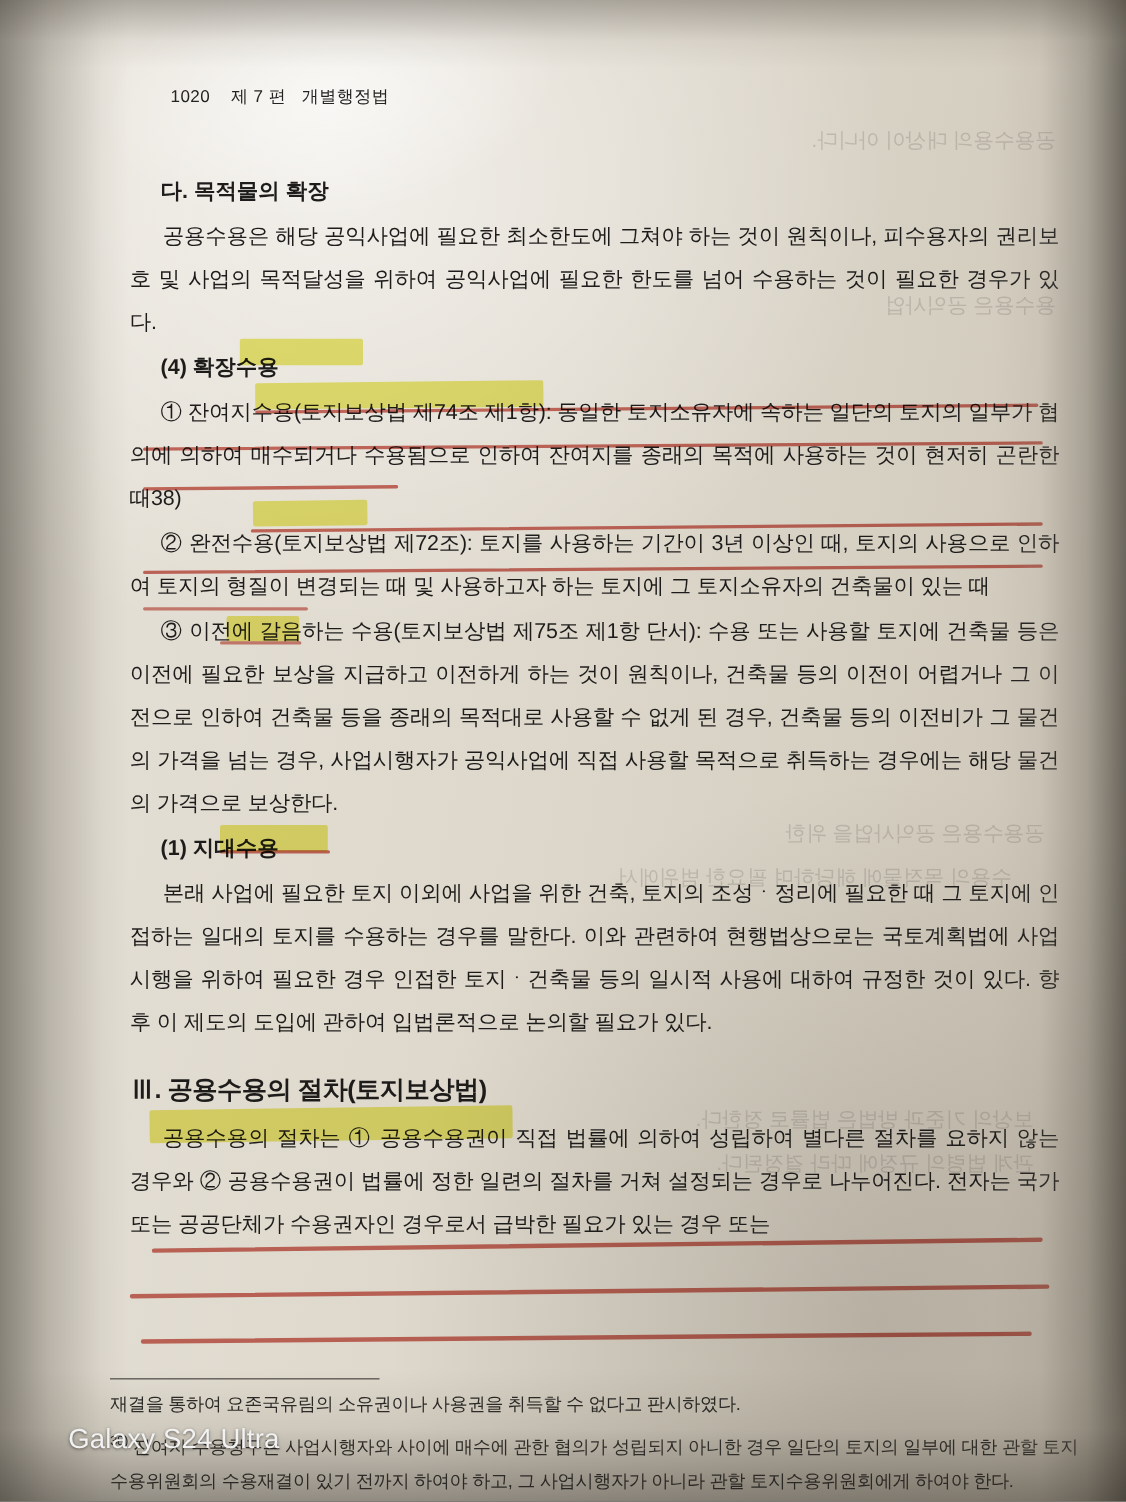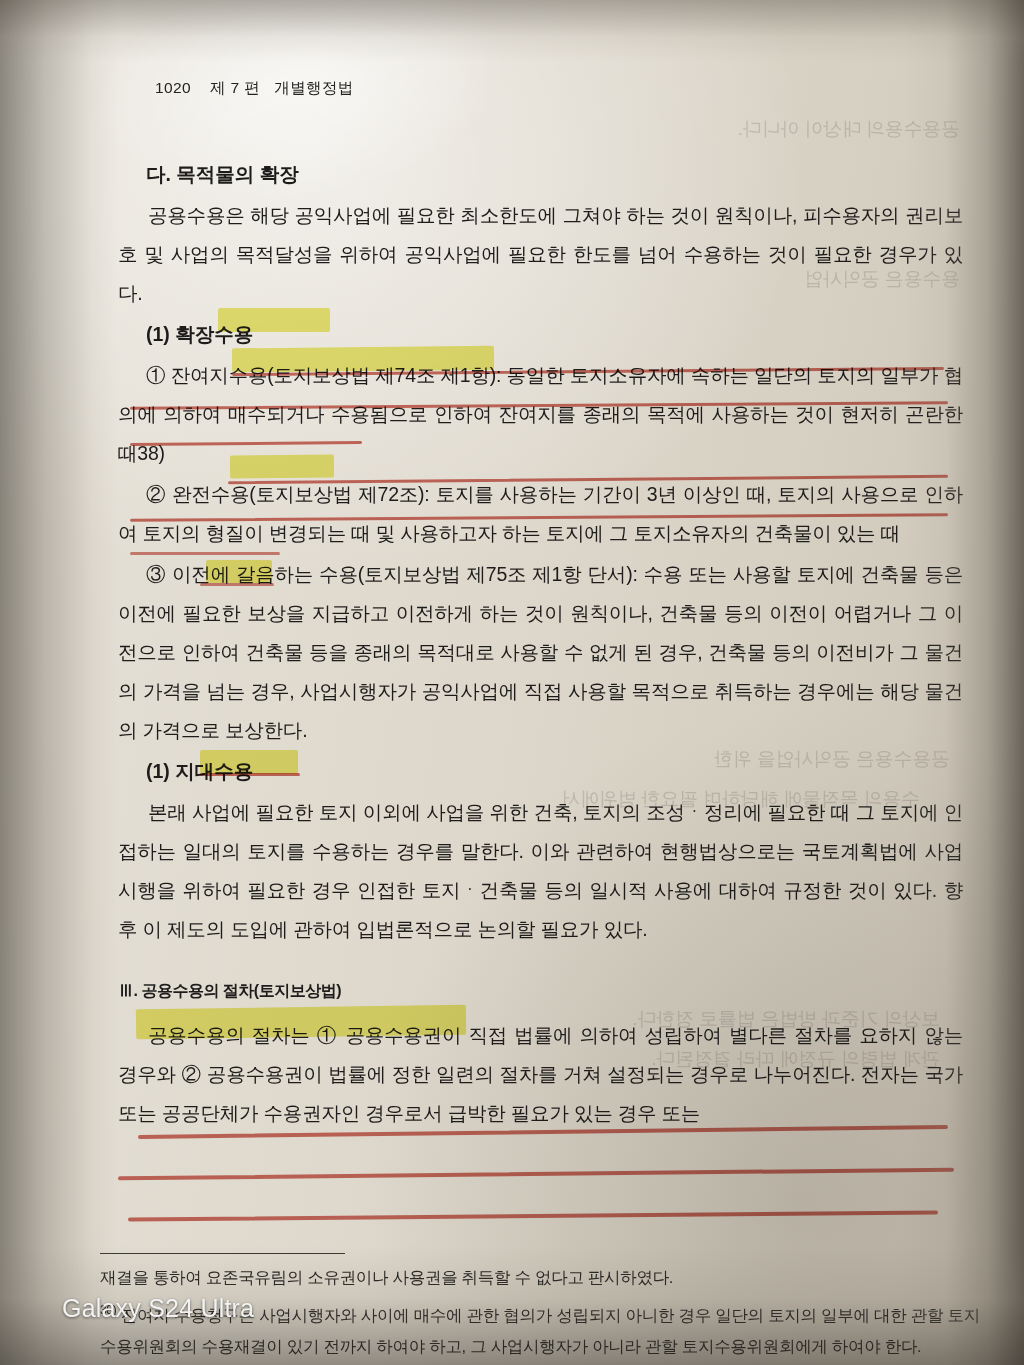--- a/index.html
+++ b/index.html
@@ -89,21 +89,21 @@
     text-align: justify;
     text-justify: inter-character;
   }
   p.ind { text-indent: 30px; }
   p.hang { text-indent: 28px; }
   .sub-head {
     font-weight: 700;
     letter-spacing: 0px;
   }
   .sec-head {
-    font-size: 16px;
+    font-size: 23px;
     font-weight: 700;
     margin-top: 22px;
     margin-bottom: 6px;
     letter-spacing: -0.5px;
   }
   .footnote-rule {
     position: absolute;
     left: 100px;
     top: 1253px;
     width: 245px;
@@ -178,21 +178,21 @@
   <div class="bleed" style="left:260px; top:1000px; width:680px;">보상의 기준과 방법은 법률로 정한다.</div>
   <div class="bleed" style="left:300px; top:1040px; width:640px;">관계 법령의 규정에 따라 결정된다.</div>
 
   <div class="content">
 
     <div class="running-head">1020    제 7 편   개별행정법</div>
 
     <div class="body-area">
       <p class="hang sub-head">다. 목적물의 확장</p>
       <p class="ind">공용수용은 해당 공익사업에 필요한 최소한도에 그쳐야 하는 것이 원칙이나, 피수용자의 권리보호 및 사업의 목적달성을 위하여 공익사업에 필요한 한도를 넘어 수용하는 것이 필요한 경우가 있다.</p>
-      <p class="hang sub-head">(1) 확장수용</p>
+      <p class="hang sub-head">(4) 확장수용</p>
       <p class="hang">① 잔여지수용(토지보상법 제74조 제1항): 동일한 토지소유자에 속하는 일단의 토지의 일부가 협의에 의하여 매수되거나 수용됨으로 인하여 잔여지를 종래의 목적에 사용하는 것이 현저히 곤란한 때38)</p>
       <p class="hang">② 완전수용(토지보상법 제72조): 토지를 사용하는 기간이 3년 이상인 때, 토지의 사용으로 인하여 토지의 형질이 변경되는 때 및 사용하고자 하는 토지에 그 토지소유자의 건축물이 있는 때</p>
       <p class="hang">③ 이전에 갈음하는 수용(토지보상법 제75조 제1항 단서): 수용 또는 사용할 토지에 건축물 등은 이전에 필요한 보상을 지급하고 이전하게 하는 것이 원칙이나, 건축물 등의 이전이 어렵거나 그 이전으로 인하여 건축물 등을 종래의 목적대로 사용할 수 없게 된 경우, 건축물 등의 이전비가 그 물건의 가격을 넘는 경우, 사업시행자가 공익사업에 직접 사용할 목적으로 취득하는 경우에는 해당 물건의 가격으로 보상한다.</p>
       <p class="hang sub-head">(1) 지대수용</p>
       <p class="ind">본래 사업에 필요한 토지 이외에 사업을 위한 건축, 토지의 조성ㆍ정리에 필요한 때 그 토지에 인접하는 일대의 토지를 수용하는 경우를 말한다. 이와 관련하여 현행법상으로는 국토계획법에 사업시행을 위하여 필요한 경우 인접한 토지ㆍ건축물 등의 일시적 사용에 대하여 규정한 것이 있다. 향후 이 제도의 도입에 관하여 입법론적으로 논의할 필요가 있다.</p>
       <p class="sec-head">Ⅲ. 공용수용의 절차(토지보상법)</p>
       <p class="ind">공용수용의 절차는 ① 공용수용권이 직접 법률에 의하여 성립하여 별다른 절차를 요하지 않는 경우와 ② 공용수용권이 법률에 정한 일련의 절차를 거쳐 설정되는 경우로 나누어진다. 전자는 국가 또는 공공단체가 수용권자인 경우로서 급박한 필요가 있는 경우 또는</p>
     </div>
 
     <div class="footnote-rule"></div>

